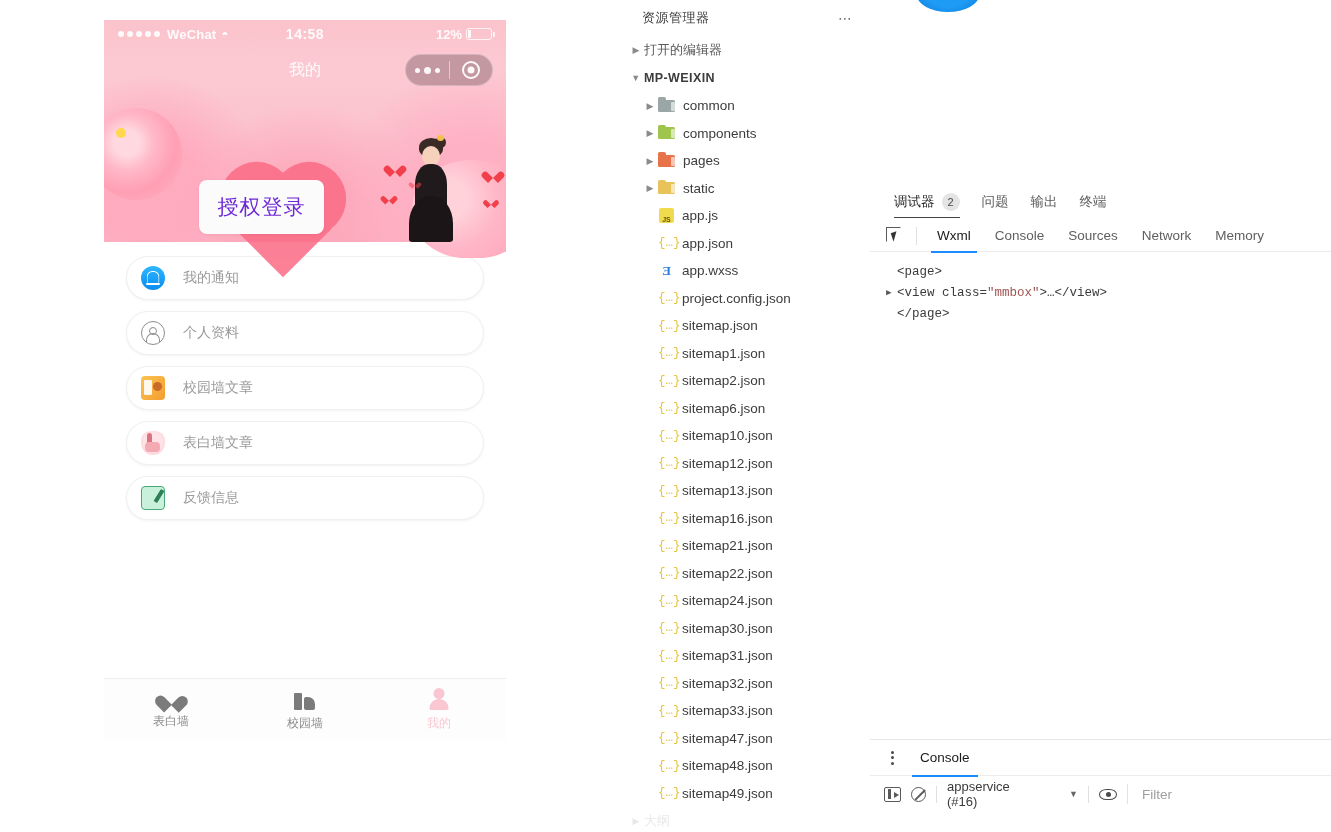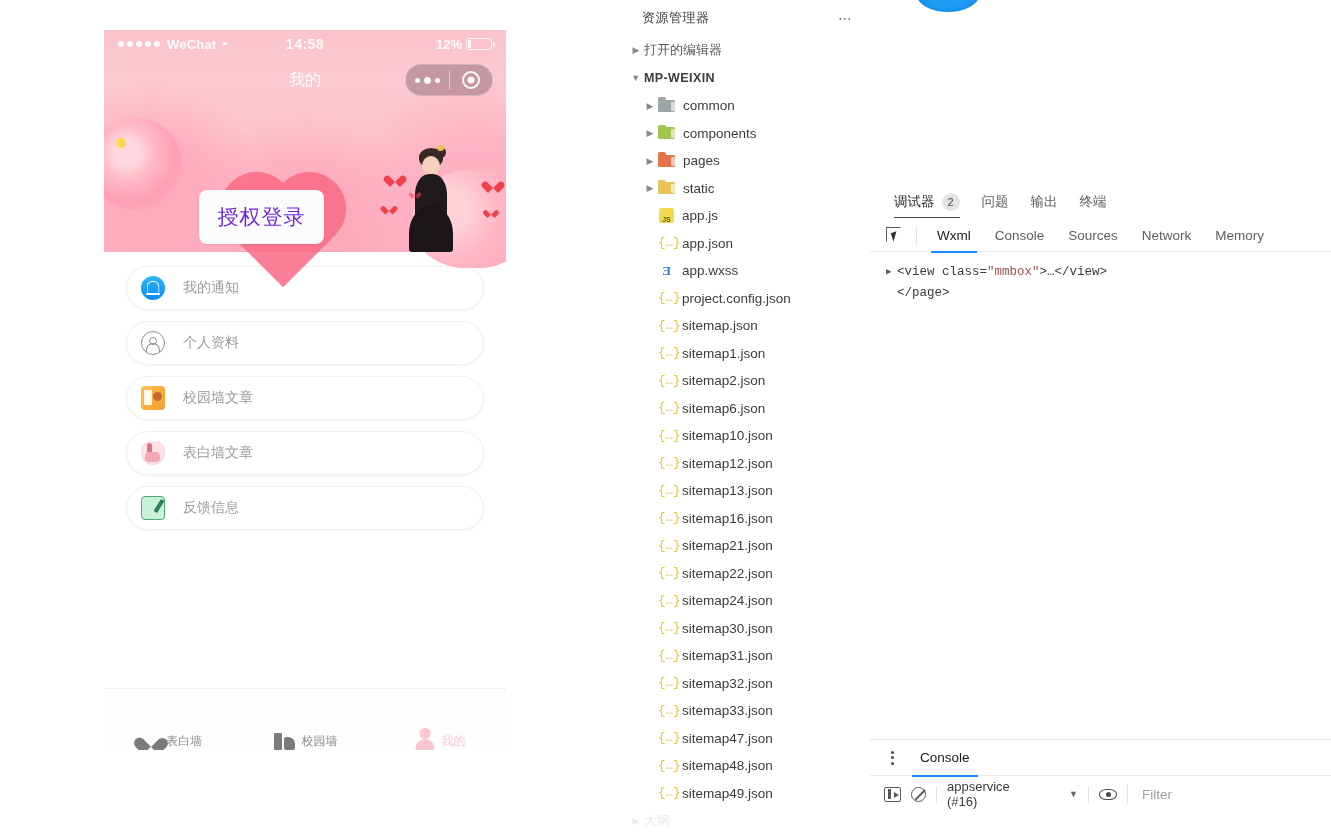--- a/index.html
+++ b/index.html
@@ -7,21 +7,21 @@
     margin: 0; padding: 0;
     width: 1331px; height: 832px;
     background: #ffffff;
     font-family: "Liberation Sans", "DejaVu Sans", sans-serif;
     overflow: hidden;
   }
   #root { position: relative; width: 1331px; height: 832px; background: #fff; }
 
   
   #simulator {
-    position: absolute; left: 104px; top: 30px;
+    position: absolute; left: 104px; top: 20px;
     width: 402px; height: 720px;
     background: #ffffff;
     overflow: hidden;
   }
   .sim-hero {
     position: relative;
     height: 222px;
     background:
       radial-gradient(circle at 12% 78%, rgba(255,170,190,.95) 0 13%, rgba(255,170,190,0) 30%),
       radial-gradient(circle at 92% 86%, rgba(255,175,195,.9) 0 16%, rgba(255,175,195,0) 34%),
@@ -161,21 +161,21 @@
   .ico-board:after { content:""; position:absolute; right:3px; top:6px; width:9px;height:9px;border-radius:50%; background:#c76a2a; }
   .ico-edit { background: #c9f0db; border: 1.6px solid #49a877; border-radius: 4px; }
   .ico-edit:before { content:""; position:absolute; right:3px; top:2px; width:4px;height:14px; background:#2f7f55; transform: rotate(32deg); border-radius:1px;}
 
   .sim-tabbar {
     position: absolute; left: 0; right: 0; bottom: 0;
     height: 62px; background: #fdfdfd;
     border-top: 1px solid #eeeeee;
     display: flex;
   }
-  .tab { flex: 1; display: flex; flex-direction: row; align-items: flex-end; justify-content: center; gap: 5px; }
+  .tab { flex: 1; display: flex; flex-direction: column; align-items: center; justify-content: center; gap: 5px; }
   .tab-ico { width: 24px; height: 22px; position: relative; }
   .tab-label { font-size: 12px; color: #8c8c8c; }
   .tab.active .tab-label { color: #f9c8d2; }
   .ti-heart { width:21px;height:19px; }
   .ti-heart:before, .ti-heart:after {
     content:""; position:absolute; top:0; width:10.5px;height:16px;border-radius:11px 11px 0 0; background:#7b7b7b;
   }
   .ti-heart:before { left:10.5px; transform: rotate(45deg); transform-origin: 0 100%; }
   .ti-heart:after  { left:0; transform: rotate(-45deg); transform-origin: 100% 100%; }
   .ti-school:before { content:""; position:absolute; left:1px; bottom:0; width:8px;height:17px; background:#7b7b7b; border-radius:1px;}
@@ -593,20 +593,24 @@
       <span class="dt-sep"></span>
       <div class="dt-t2 active">Wxml</div>
       <div class="dt-t2">Console</div>
       <div class="dt-t2">Sources</div>
       <div class="dt-t2">Network</div>
       <div class="dt-t2">Memory</div>
     </div>
 
     <div class="dt-wxml">
       <div class="wx-line">
+        <span class="wx-arrow"></span>
+        <span class="tag">&lt;page&gt;</span>
+      </div>
+      <div class="wx-line">
         <span class="wx-arrow">▶</span>
         <span class="tag">&lt;view class=</span><span class="val">"mmbox"</span><span class="tag">&gt;…&lt;/view&gt;</span>
       </div>
       <div class="wx-line">
         <span class="wx-arrow"></span>
         <span class="tag">&lt;/page&gt;</span>
       </div>
     </div>
 
     <div class="dt-console-wrap">

